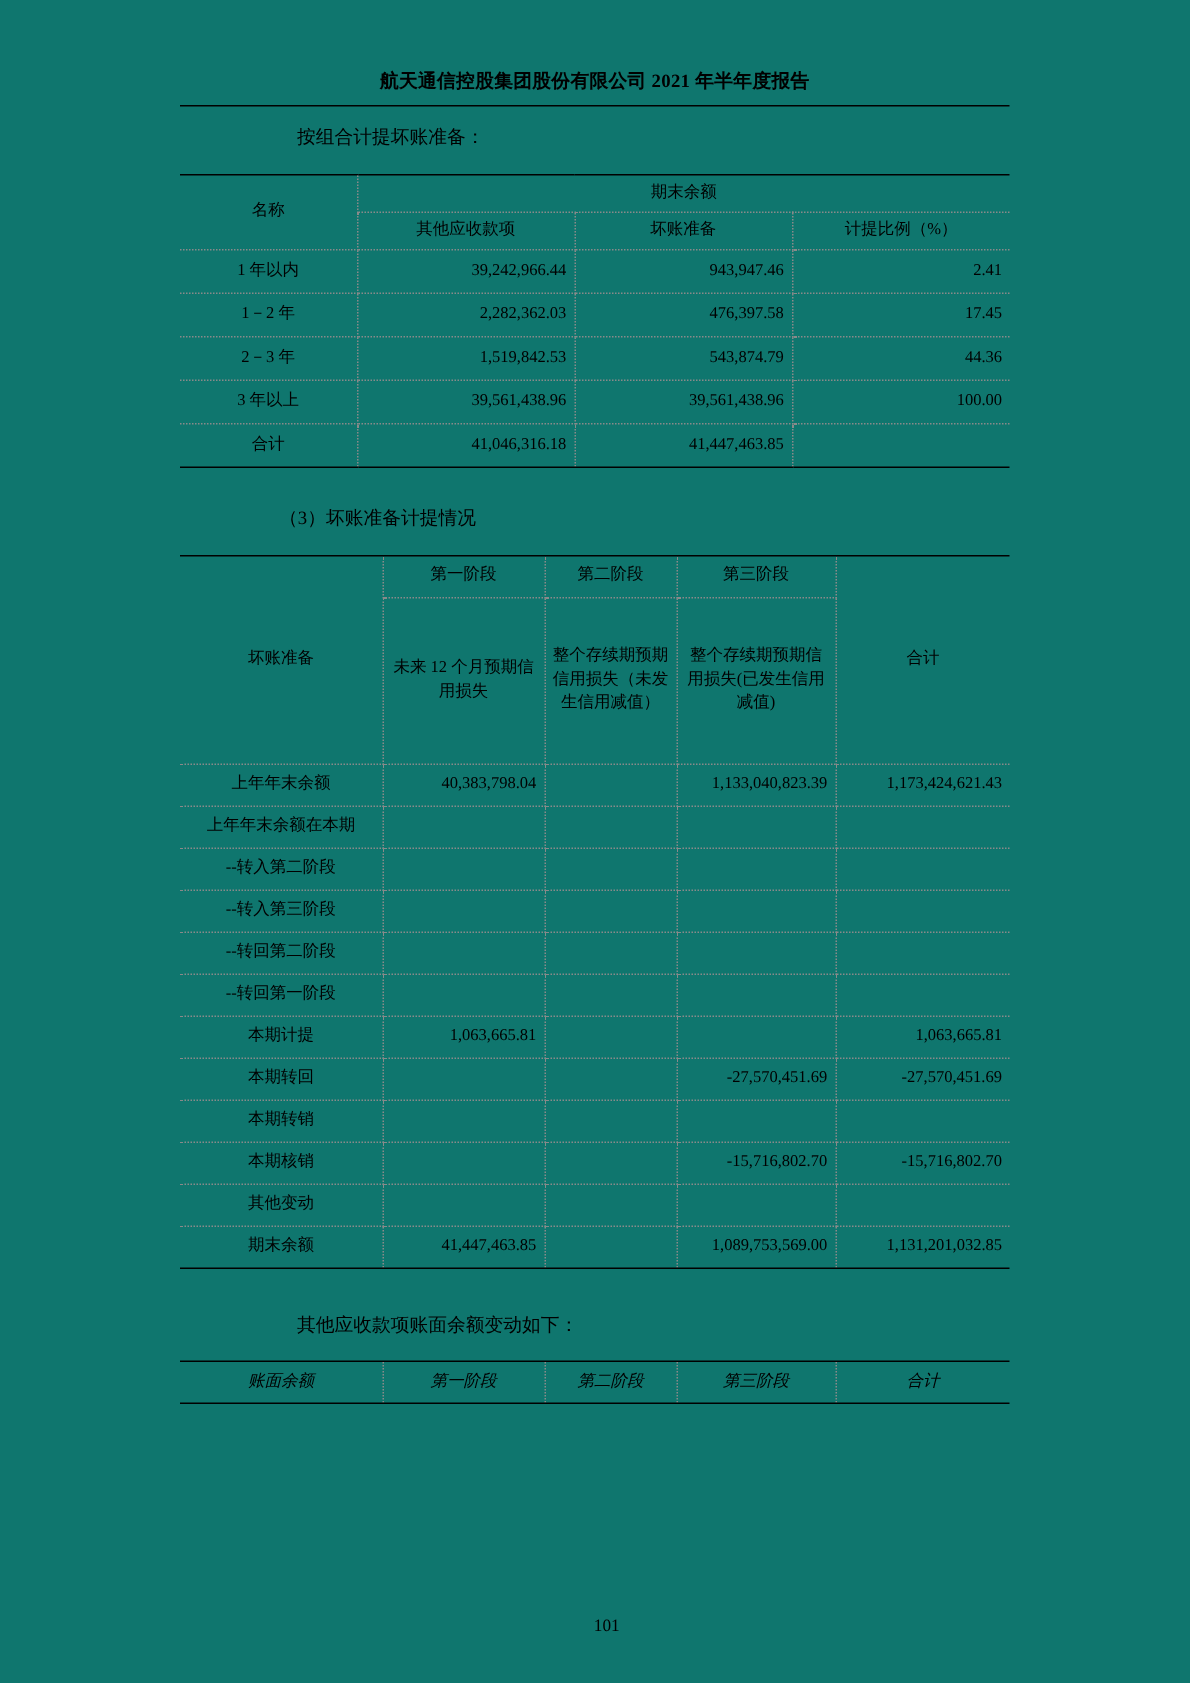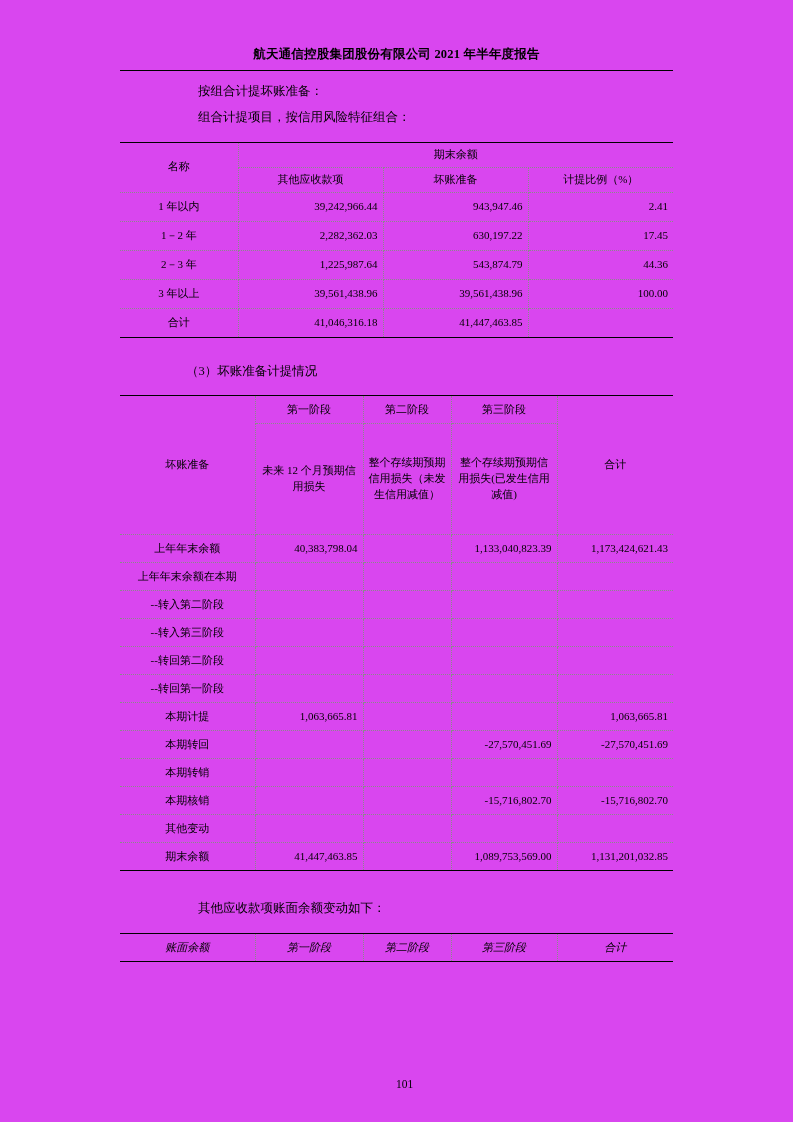--- a/index.html
+++ b/index.html
@@ -9,21 +9,21 @@
   }
   body {
     font-family: "Liberation Serif", "DejaVu Serif", serif;
     color: #000000;
   }
   .page {
     position: relative;
     width: 793px;
     height: 1122px;
     margin: 0 auto;
-    background: #d946ef;
+    background: #0f766e;
     overflow: hidden;
     box-sizing: border-box;
   }
   
   .header {
     position: absolute;
     left: 0;
     right: 0;
     top: 46px;
     text-align: center;
@@ -109,21 +109,20 @@
 <body>
 
 <div class="page">
 
   <div class="header">航天通信控股集团股份有限公司 2021 年半年度报告</div>
   <div class="header-rule"></div>
 
   <div class="content">
 
     <p class="para indent1">按组合计提坏账准备：</p>
-    <p class="para indent1">组合计提项目，按信用风险特征组合：</p>
 
     <div class="spacer-10"></div>
 
     <table class="doc t1">
       <colgroup>
         <col style="width:118px">
         <col style="width:145px">
         <col style="width:145px">
         <col style="width:145px">
       </colgroup>
@@ -140,26 +139,26 @@
 
         <tr>
           <td class="l no-l">1 年以内</td>
           <td class="r num">39,242,966.44</td>
           <td class="r num">943,947.46</td>
           <td class="r num no-r">2.41</td>
         </tr>
         <tr>
           <td class="l no-l">1－2 年</td>
           <td class="r num">2,282,362.03</td>
-          <td class="r num">630,197.22</td>
+          <td class="r num">476,397.58</td>
           <td class="r num no-r">17.45</td>
         </tr>
         <tr>
           <td class="l no-l">2－3 年</td>
-          <td class="r num">1,225,987.64</td>
+          <td class="r num">1,519,842.53</td>
           <td class="r num">543,874.79</td>
           <td class="r num no-r">44.36</td>
         </tr>
         <tr>
           <td class="l no-l">3 年以上</td>
           <td class="r num">39,561,438.96</td>
           <td class="r num">39,561,438.96</td>
           <td class="r num no-r">100.00</td>
         </tr>
         <tr>

